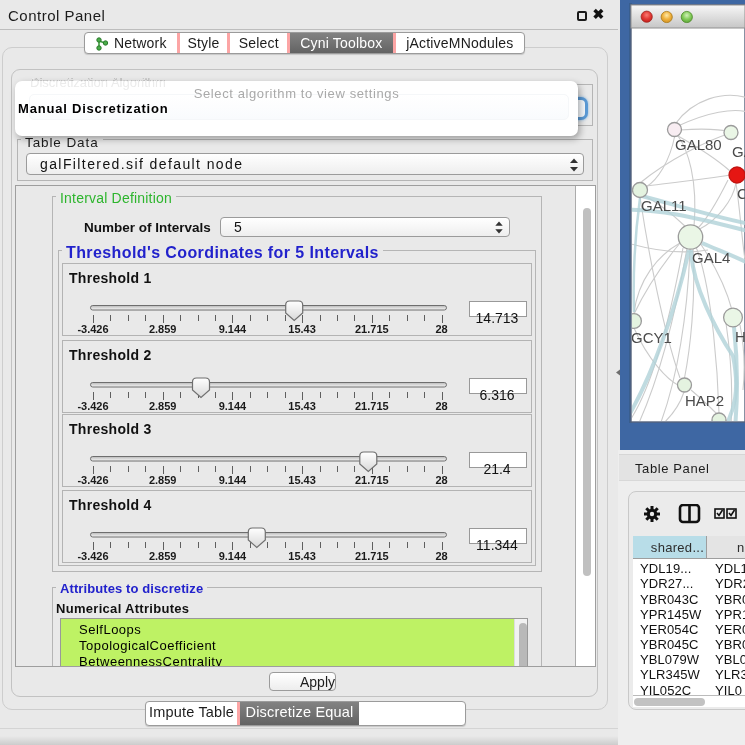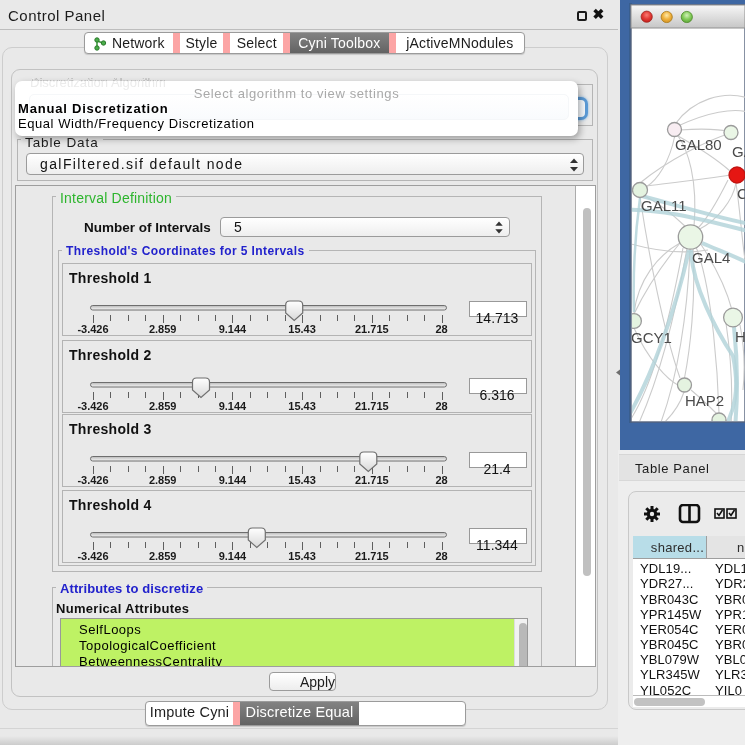--- a/index.html
+++ b/index.html
@@ -8,21 +8,21 @@
   .abs { position:absolute; }
 
   
   #titlebar { left:0; top:0; width:618px; height:30px; background:#e9e9e9; border-bottom:1px solid #bdbdbd; }
   #titlebar .t { position:absolute; left:8px; top:7px; font-size:15px; letter-spacing:0.5px; color:#1c1c1c; }
   #winbox { left:577px; top:11px; width:10px; height:10px; border:2px solid #1a1a1a; border-radius:2px; }
   #winx { left:592.5px; top:5.5px; font-size:14px; font-weight:bold; color:#111; }
 
   
   .seg { display:flex; background:#fff; border:1px solid #9b9b9b; border-radius:4px; overflow:hidden; box-shadow:0 1px 1px rgba(0,0,0,0.15); }
-  .seg > div { font-size:14px; letter-spacing:0.2px; color:#1c1c1c; display:flex; align-items:center; justify-content:center; border-right:7px solid #fca5a5; }
+  .seg > div { font-size:14px; letter-spacing:0.2px; color:#1c1c1c; display:flex; align-items:center; justify-content:center; border-right:3px solid #fca5a5; }
   .seg > div:last-child { border-right:none; }
   .seg > div.sel { background:linear-gradient(#828282,#636363); color:#fff; }
 
   #toptabs  { left:84px; top:32px; width:441px; height:22px; }
   #bottabs  { left:145px; top:700.5px; width:321px; height:25.5px; } #bottabs > div { font-size:14.5px; letter-spacing:0.2px; padding-bottom:3px; }
 
   
   #panelA { left:2px; top:47px; width:606px; height:663px; border:1px solid #cdcdcd; border-radius:10px; background:#e9e9e9; }
   #panelB { left:11px; top:69px; width:587px; height:628px; border:1px solid #c2c2c2; border-radius:9px; background:#e9e9e9; }
 
@@ -110,21 +110,21 @@
   <div class="abs" style="left:68px; top:34px; font-size:13.5px; font-weight:bold; color:#111;">Number of Intervals</div>
   <div class="combo" style="left:204px; top:31px; width:290px; height:20px;">
     <span class="txt" style="top:1px;">5</span>
     <svg width="10" height="13" style="right:5px; top:3px;" viewBox="0 0 10 14">
       <path d="M1 5 L5 0.5 L9 5 Z" fill="#333"></path>
         <path d="M1 9 L5 13.5 L9 9 Z" fill="#333"></path>
     </svg>
   </div>
 
   <div class="group" style="left:42px; top:64px; width:478px; height:316px;">
-      <span style="color:#2222cc; font-weight:bold; font-size:12px;">Threshold's Coordinates for 5 Intervals</span>
+      <span style="color:#2222cc; font-weight:bold; font-size:16px;">Threshold's Coordinates for 5 Intervals</span>
     </div>
 
   <svg width="0" height="0" style="position:absolute;">
     <defs>
       <linearGradient id="tg" x1="0" y1="0" x2="0" y2="1">
         <stop offset="0" stop-color="#b7b7b7"></stop>
           <stop offset="0.55" stop-color="#dcdcdc"></stop>
           <stop offset="1" stop-color="#f5f5f5"></stop>
       </linearGradient>
       <linearGradient id="th" x1="0" y1="0" x2="0" y2="1">
@@ -304,37 +304,36 @@
   </div>
 
   <div id="vsb">
       <div class="thumb"></div>
     </div>
 </div>
 
 <div class="btn abs" style="left:269px; top:671.5px; width:67px; height:19.5px; padding-top:1px;">Apply</div>
 
 <div id="bottabs" class="seg abs">
-  <div style="width:94px;">Impute Cyni</div>
+  <div style="width:94px;">Impute Table</div>
   <div class="sel" style="width:119px;">Discretize Equal</div>
 </div>
 <div class="abs" style="left:0; top:728px; width:618px; height:1px; background:#d4d4d4;"></div>
 <div id="bottomfade" class="abs"></div>
 <div class="abs" style="left:618px; top:735px; width:127px; height:10px; background:linear-gradient(#eeeeee,#d2d2d2);"></div>
 
 <svg class="abs" width="6" height="7" style="left:615px; top:369px;" viewBox="0 0 6 7">
   <path d="M5 0.5 L1 3.5 L5 6.5 Z" fill="#6e6e6e"></path>
 </svg>
 
 <div class="abs" style="left:15px; top:81px; width:563px; height:55px; background:#ffffff; border-radius:7px; box-shadow:2px 3px 7px rgba(0,0,0,0.33);">
   <div style="position:absolute; left:15px; top:-6px; font-size:13px; color:#ebebeb;">Discretization Algorithm</div>
   <div style="position:absolute; left:14px; top:13px; width:540px; height:26px; border:1px solid #f5f7f9; border-radius:5px; background:linear-gradient(#ffffff,#f9fbfd);"></div>
   <div style="position:absolute; left:0; top:5px; width:100%; text-align:center; font-size:13px; letter-spacing:0.6px; color:#a9a9a9;">Select algorithm to view settings</div>
   <div style="position:absolute; left:3px; top:20px; font-size:13px; font-weight:bold; letter-spacing:0.8px; color:#000;">Manual Discretization</div>
-  <div style="position:absolute; left:3px; top:35px; font-size:13px; letter-spacing:0.55px; color:#000;">Equal Width/Frequency Discretization</div>
 </div>
 
 <svg id="netsvg" class="abs" style="left:618px; top:0;" width="127" height="450" viewBox="0 0 127 450">
   <rect x="2" y="0" width="125" height="450" fill="#3e67a3"></rect>
   <defs>
     <linearGradient id="tbg" x1="0" y1="0" x2="0" y2="1">
       <stop offset="0" stop-color="#f7f7f7"></stop>
         <stop offset="1" stop-color="#c6c6c6"></stop>
     </linearGradient>
     <radialGradient id="red" cx="0.5" cy="0.35" r="0.7">

